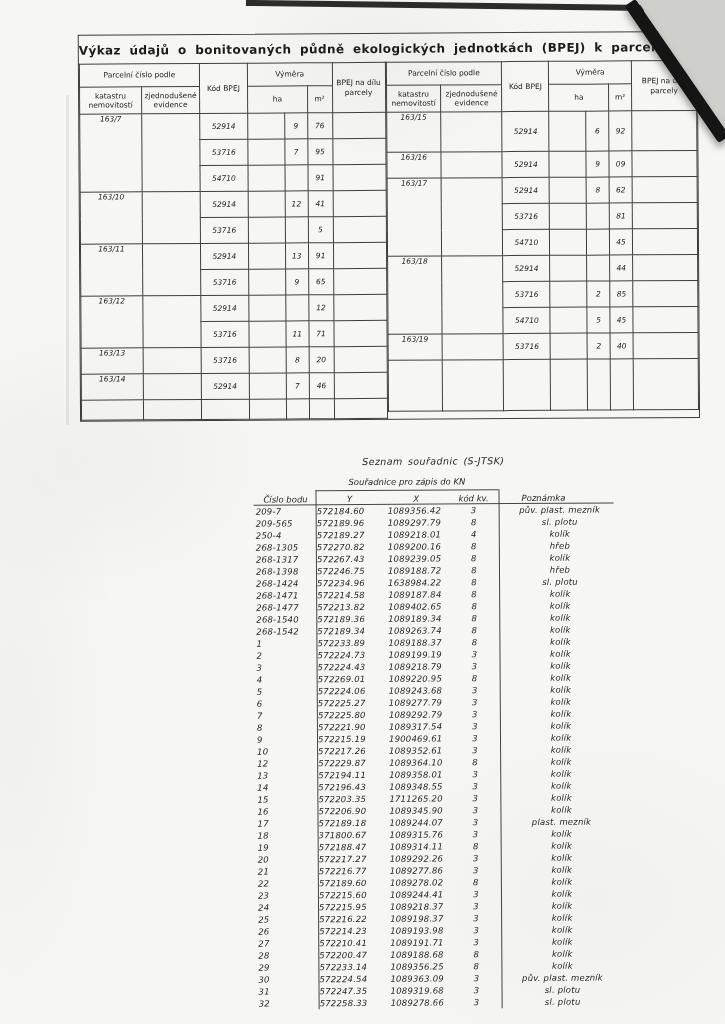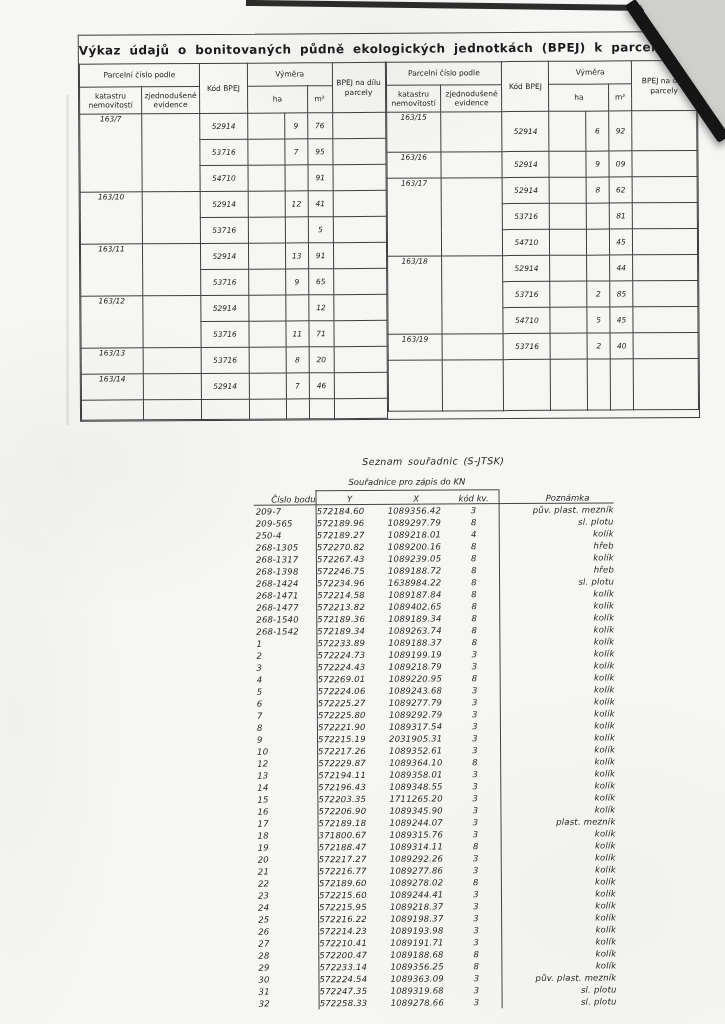--- a/index.html
+++ b/index.html
@@ -46,31 +46,31 @@
   #bpej-right tr.empty-row{height:51px;}
   #bpej-right tbody tr:first-child{height:40px;}
   th.hmulti{font-size:7.5px;margin-left:36px;}
 
   
   .coords{position:absolute;left:253px;top:456px;width:360px;font-style:italic;color:#1f1f1f;}
   .coords-title{text-align:center;font-size:9.5px;height:13px;letter-spacing:.4px;word-spacing:2px;}
   .coords-sub{margin-left:62px;width:183px;text-align:center;font-size:8.5px;height:12px;
               border-bottom:1px solid #444;padding-bottom:1px;margin-top:8px;}
   .chead{display:flex;height:13px;border-bottom:1px solid #444;font-size:8.5px;align-items:flex-end;}
-  .ch-id{width:62px;text-align:right;padding-left:2px;box-sizing:border-box;}
+  .ch-id{width:62px;text-align:center;padding-left:2px;box-sizing:border-box;}
   .ch-y{width:68px;text-align:center;}
   .ch-x{width:65px;text-align:center;}
   .ch-k{width:50px;text-align:center;}
-  .ch-n{flex:1;text-align:center;padding-left:23px;}
+  .ch-n{flex:1;text-align:left;padding-left:23px;}
   .crow{display:flex;height:12px;line-height:12px;font-size:8.5px;letter-spacing:.2px;white-space:nowrap;}
   .c-id{width:62px;text-align:left;padding-left:2px;box-sizing:border-box;}
   .c-y{width:68px;text-align:left;padding-left:1px;box-sizing:border-box;}
   .c-x{width:65px;text-align:left;padding-left:4px;box-sizing:border-box;}
   .c-k{width:50px;text-align:center;}
-  .c-n{flex:1;text-align:right;padding-left:7px;font-style:italic;}
+  .c-n{flex:1;text-align:center;padding-left:7px;font-style:italic;}
   .vline{position:absolute;width:1px;background:#444;top:34px;height:519px;}
   .vline.v1{left:62px;}
   .vline.v2{left:245px;}
 
   
   .top-strip{position:absolute;left:246px;top:0;width:402px;height:6px;background:#1a1a1a;
              transform-origin:left top;transform:rotate(0.7deg);opacity:.92;}
   .corner-gray{position:absolute;inset:0;pointer-events:none;
                clip-path:polygon(637px 0,725px 0,725px 132px);
                background:linear-gradient(225deg,#cfcfcc 20%,#aeaeab 80%);}
@@ -470,21 +470,21 @@
         <div class="crow">
           <span class="c-id">8</span>
           <span class="c-y">572221.90</span>
           <span class="c-x">1089317.54</span>
           <span class="c-k">3</span>
           <span class="c-n">kolík</span>
         </div>
         <div class="crow">
           <span class="c-id">9</span>
           <span class="c-y">572215.19</span>
-          <span class="c-x">2031905.31</span>
+          <span class="c-x">1900469.61</span>
           <span class="c-k">3</span>
           <span class="c-n">kolík</span>
         </div>
         <div class="crow">
           <span class="c-id">10</span>
           <span class="c-y">572217.26</span>
           <span class="c-x">1089352.61</span>
           <span class="c-k">3</span>
           <span class="c-n">kolík</span>
         </div>

